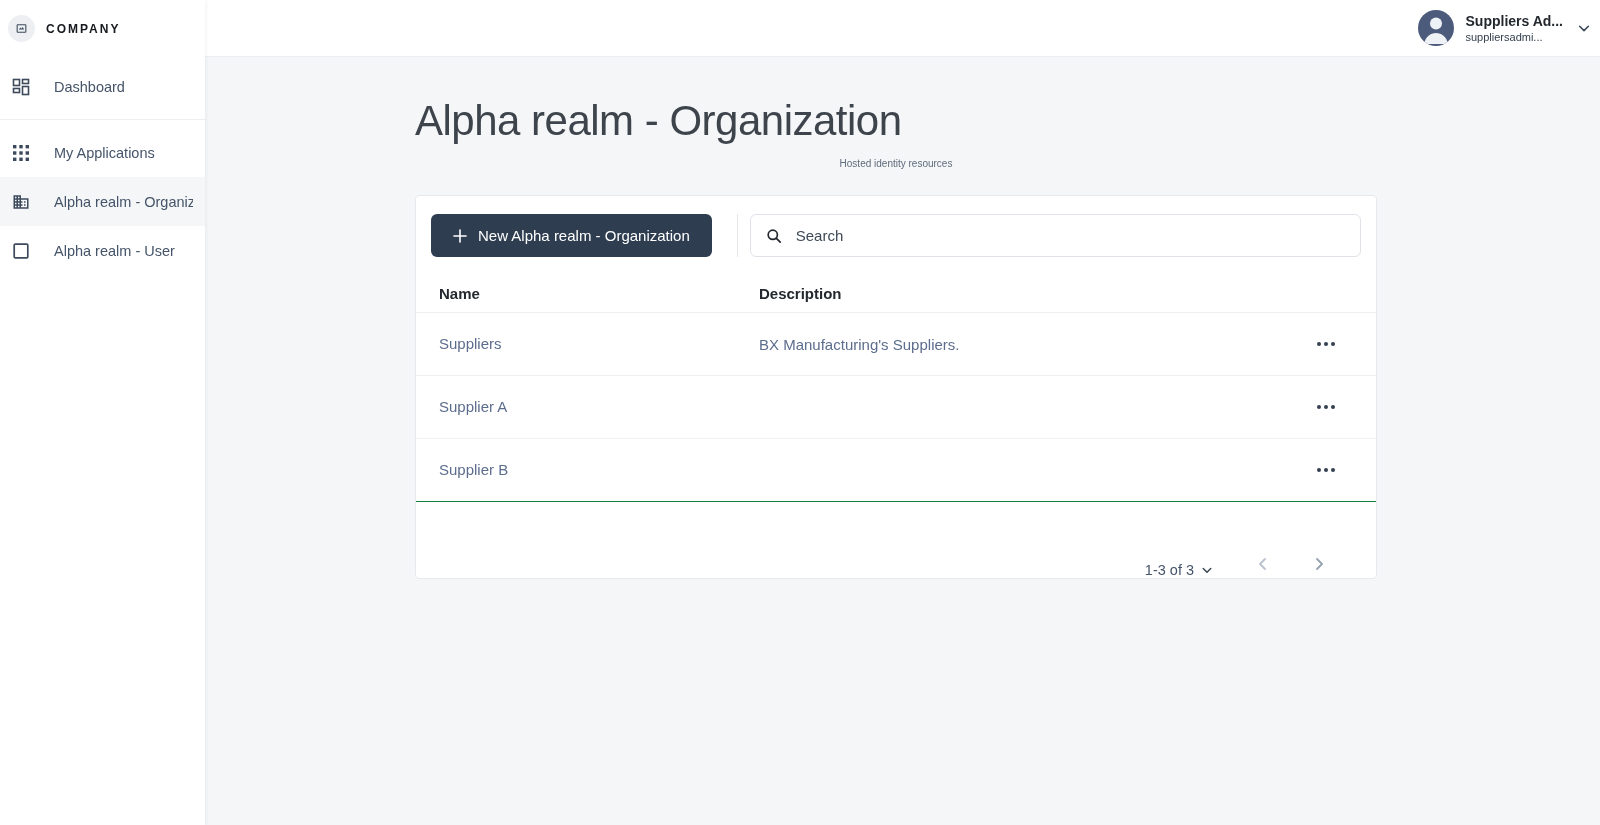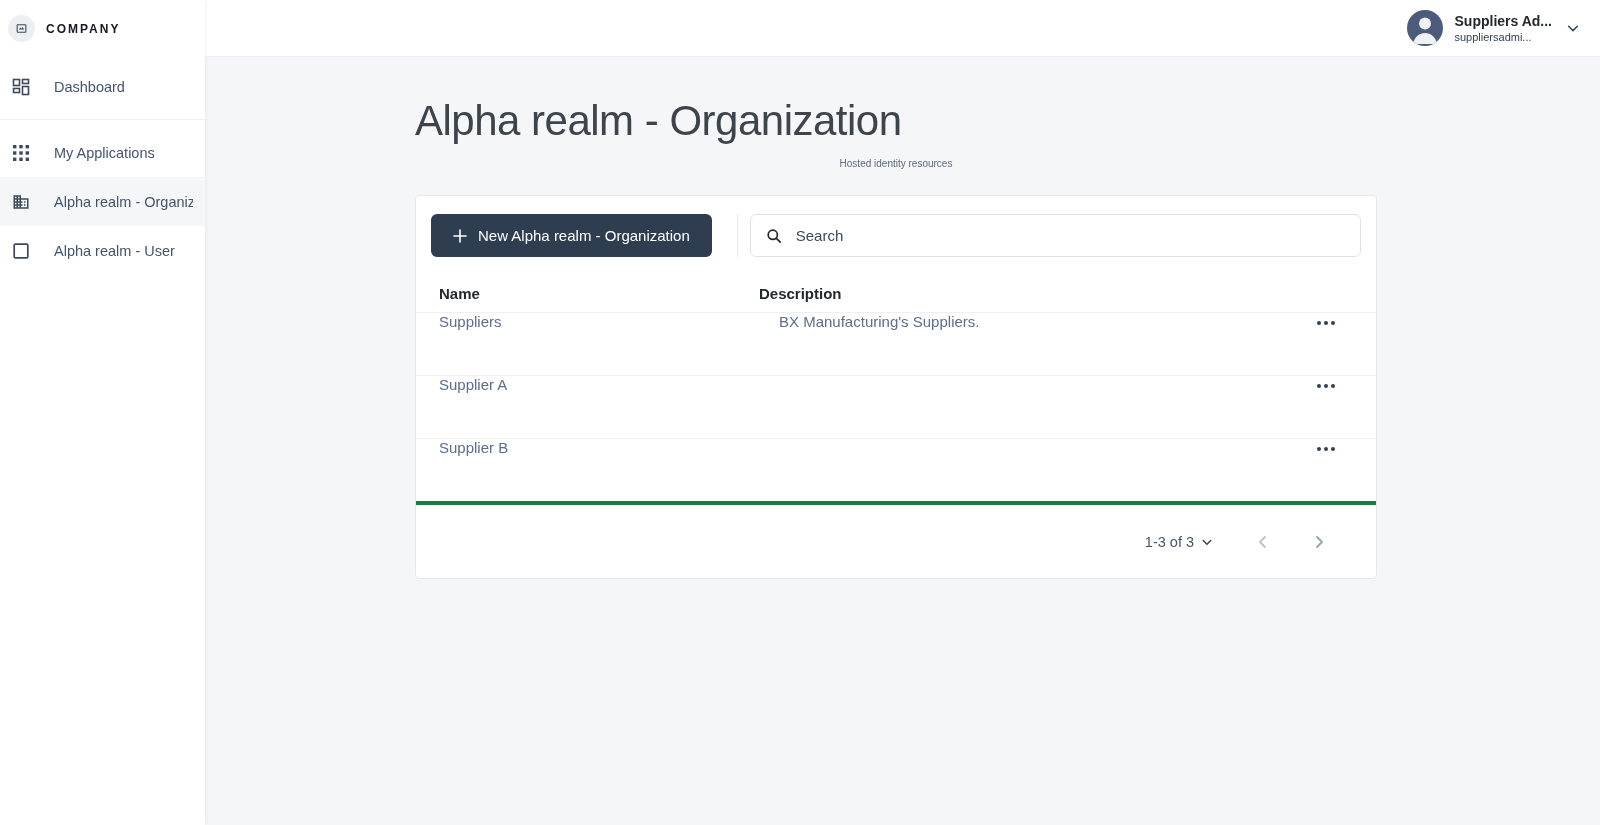--- a/index.html
+++ b/index.html
@@ -75,21 +75,21 @@
   
   .main { flex: 1; display: flex; flex-direction: column; height: 825px; }
   .topbar {
     height: 57px;
     min-height: 57px;
     background: #ffffff;
     border-bottom: 1px solid #eceef1;
     display: flex;
     align-items: center;
     justify-content: flex-end;
-    padding-right: 20px;
+    padding-right: 9px;
   }
   .user-chip { display: flex; align-items: center; cursor: pointer; }
   .user-avatar {
     width: 36px; height: 36px;
     border-radius: 50%;
     background: #4c5b7b;
     overflow: hidden;
     display: flex; align-items: flex-end; justify-content: center;
   }
   .user-texts { margin-left: 12px; line-height: 1.3; }
@@ -182,43 +182,42 @@
     align-items: center;
     height: 37px;
     padding: 0 23px;
   }
   .th { font-size: 15px; font-weight: 700; color: #23282e; }
   .col-name { width: 320px; min-width: 320px; }
   .col-desc { flex: 1; }
   .col-actions { width: 55px; display: flex; justify-content: center; }
   .trow {
     display: flex;
-    align-items: flex-start;
+    align-items: center;
     height: 63px;
     padding: 0 23px;
     border-top: 1px solid #eef0f2;
-    gap: 20px;
   }
   .cell-name a, .cell-name span { font-size: 15px; color: #5d6d8d; text-decoration: none; cursor: pointer; }
   .cell-desc { font-size: 15px; color: #5d6d8d; }
   .kebab-btn {
     background: none; border: none; cursor: pointer;
     display: flex; gap: 3px; padding: 8px 4px;
   }
   .kebab-btn i {
     width: 4px; height: 4px; border-radius: 50%;
     background: #343f50; display: block;
   }
 
   
   .tfoot {
     height: 77px;
-    border-top: 4px solid #15803d;
-    display: flex;
-    align-items: center;
+    border-top: 1px solid #15803d;
+    display: flex;
+    align-items: flex-end;
     justify-content: flex-end;
     padding-right: 43px;
   }
   .page-size {
     display: flex; align-items: center;
     font-size: 14.5px; color: #455469;
     cursor: pointer;
   }
   .page-size svg { margin-left: 7px; }
   .pager-btn {

